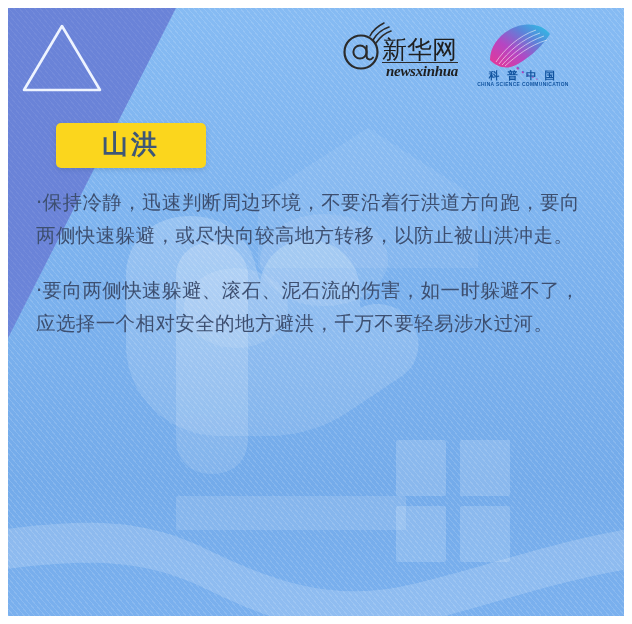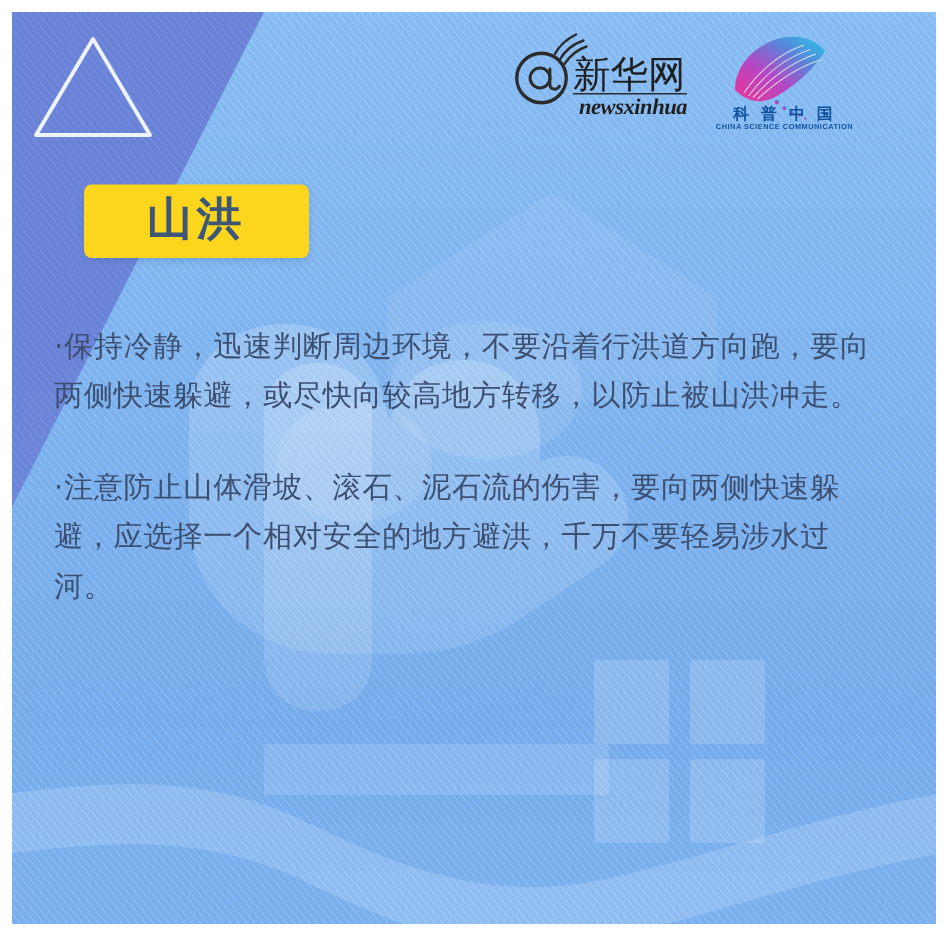--- a/index.html
+++ b/index.html
@@ -90,21 +90,21 @@
     left: 48px; top: 115px;
     min-width: 150px;
     padding: 7px 26px 9px 26px;
     background: #fbd61d;
     border-radius: 5px;
     box-shadow: 0 2px 5px rgba(40,70,120,0.18);
     text-align: center;
   }
   .title-badge .t {
     font-family: "DejaVu Sans", "Liberation Sans", sans-serif;
-    font-size: 30px;
+    font-size: 26px;
     font-weight: 700;
     letter-spacing: 3px;
     color: #3e5777;
     line-height: 1.1;
     white-space: nowrap;
   }
 
   
   .body-copy {
     position: absolute;
@@ -112,21 +112,20 @@
     width: 550px;
   }
   .para {
     font-family: "DejaVu Sans", "Liberation Sans", sans-serif;
     font-size: 19.5px;
     line-height: 33px;
     color: #3d4f70;
     letter-spacing: 0.4px;
     margin-bottom: 22px;
     text-align: left;
-    margin-top: 28px;
   }
   .para:last-child { margin-bottom: 0; }
 </style>
 </head>
 <body>
 
 <div id="poster">
   <div id="canvas">
 
     <div class="bg-base"></div>
@@ -270,17 +269,17 @@
         </svg>
       </div>
     </div>
 
     <div class="title-badge">
       <div class="t">山洪</div>
     </div>
 
     <div class="body-copy">
       <p class="para">·保持冷静，迅速判断周边环境，不要沿着行洪道方向跑，要向两侧快速躲避，或尽快向较高地方转移，以防止被山洪冲走。</p>
-      <p class="para">·注意防止山体滑坡、滚石、泥石流的伤害，要向两侧快速躲避，应选择一个相对安全的地方避洪，千万不要轻易涉水过河。</p>
+      <p class="para">·要向两侧快速躲避、滚石、泥石流的伤害，如一时躲避不了，应选择一个相对安全的地方避洪，千万不要轻易涉水过河。</p>
     </div>
 
   </div>
 </div>
 
 </body></html>

